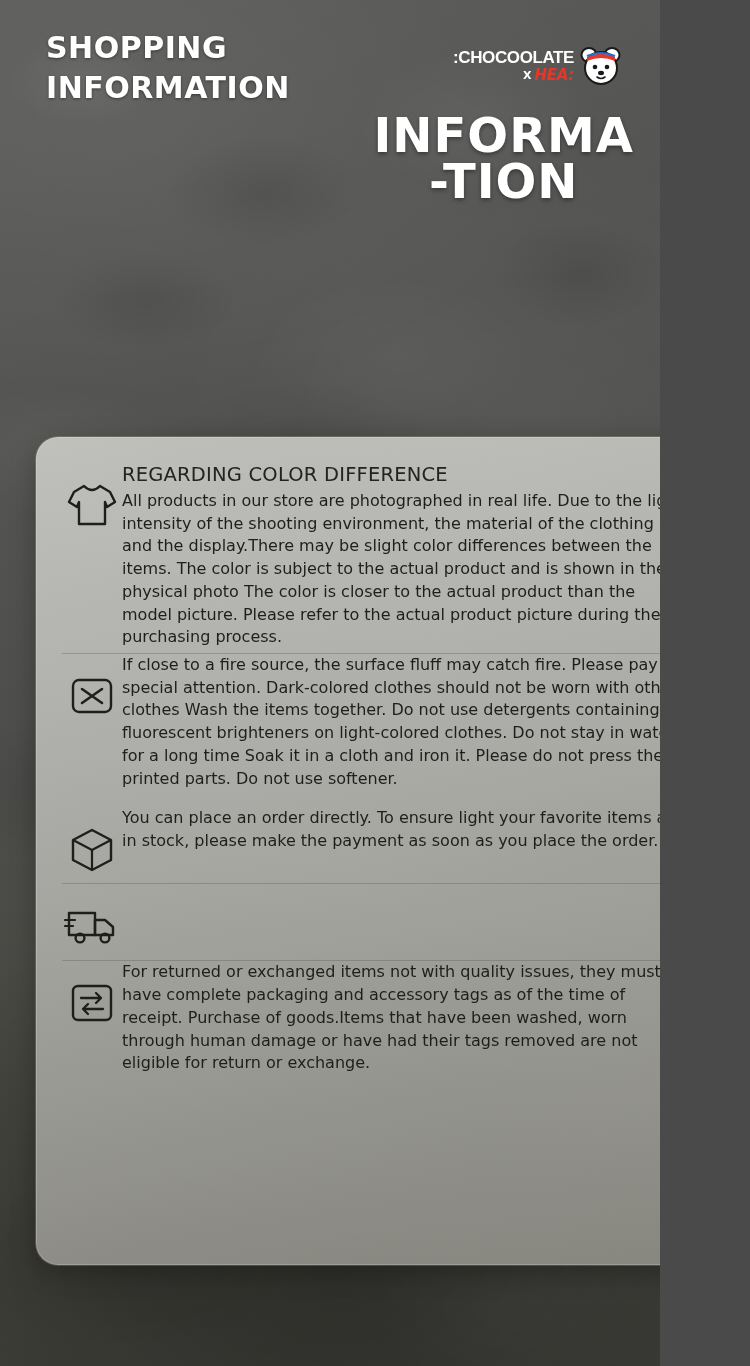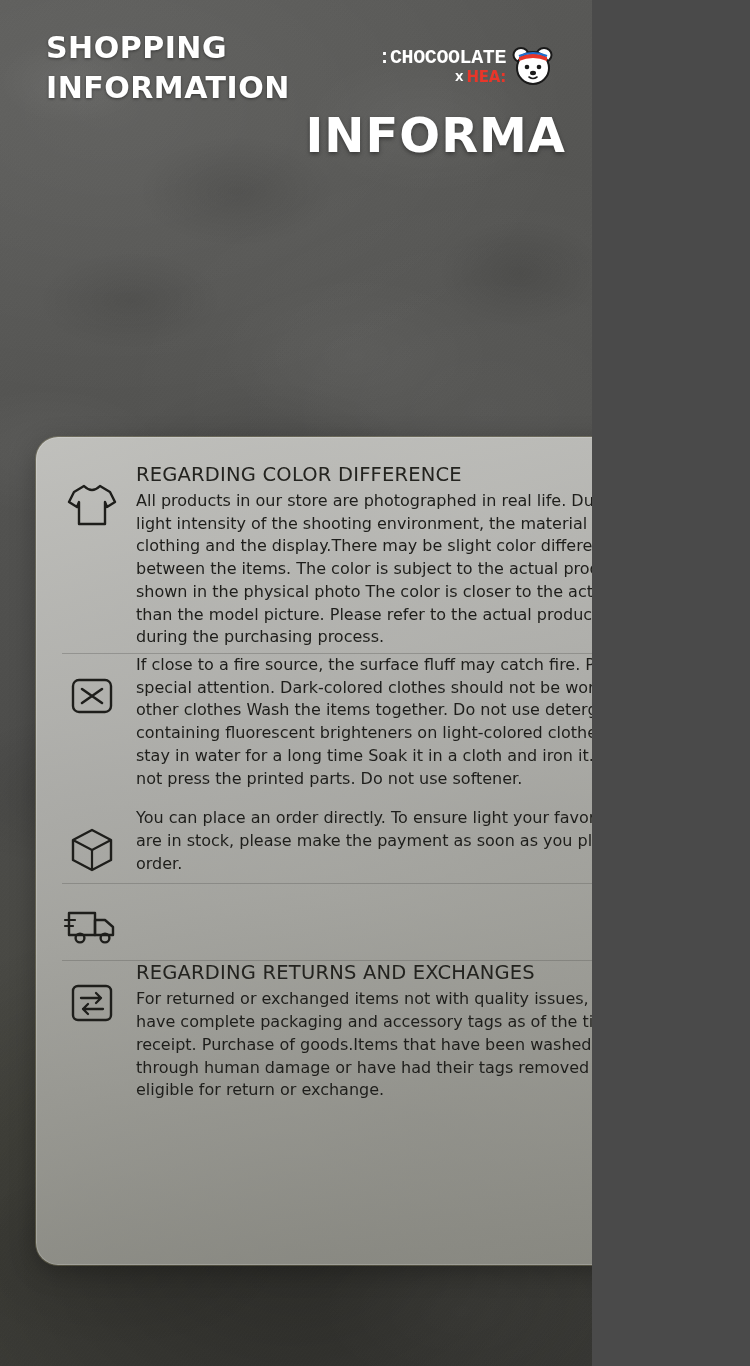--- a/index.html
+++ b/index.html
@@ -9,21 +9,21 @@
   body {
     width: 750px;
     height: 1366px;
     overflow: hidden;
     font-family: "DejaVu Sans", sans-serif;
     background: #4a4a4a;
   }
 
   .page {
     position: relative;
-    width: 592px;
+    width: 660px;
     height: 1366px;
     background:
       radial-gradient(ellipse 680px 420px at 18% 8%, rgba(255,255,255,0.055), rgba(255,255,255,0) 70%),
       radial-gradient(ellipse 520px 360px at 82% 30%, rgba(255,255,255,0.04), rgba(255,255,255,0) 72%),
       radial-gradient(ellipse 760px 520px at 50% 92%, rgba(0,0,0,0.32), rgba(0,0,0,0) 70%),
       linear-gradient(160deg, #5c5c5a 0%, #565654 22%, #4d4d4b 48%, #46463f 72%, #3e3e3a 100%);
     overflow: hidden;
   }
 
   
@@ -84,23 +84,23 @@
     display: flex;
     align-items: center;
     gap: 4px;
   }
   .brand-text {
     text-align: right;
     line-height: 1.0;
   }
   .brand-line1 {
     color: #ffffff;
-    font-family: Liberation Mono, monospace;
-    font-weight: bold;
-    font-size: 20px;
+    font-family: Liberation Sans, sans-serif;
+    font-weight: bold;
+    font-size: 17px;
     letter-spacing: -0.4px;
     white-space: nowrap;
   }
   .brand-line2 {
     display: flex;
     justify-content: flex-end;
     align-items: center;
     gap: 3px;
     margin-top: 2px;
     white-space: nowrap;
@@ -109,20 +109,21 @@
     color: #ffffff;
     font-family: "DejaVu Sans", sans-serif;
     font-weight: bold;
     font-size: 11px;
   }
   .brand-hea {
     color: #e8362a;
     font-family: "DejaVu Sans", sans-serif;
     font-weight: bold;
     font-size: 15px;
+    font-style: italic;
     letter-spacing: -0.3px;
   }
   .brand-mascot {
     width: 46px;
     height: 44px;
     position: relative;
   }
 
   
   .vert-word {
@@ -163,21 +164,21 @@
     width: 678px;
     height: 828px;
     border-radius: 22px;
     pointer-events: none;
     box-shadow: 0 0 0 1px rgba(200,190,140,0.25);
   }
 
   .section {
     display: flex;
     align-items: flex-start;
-    gap: 14px;
+    gap: 0;
     padding: 0 0 4px 0;
   }
   .section + .section-divider {
     margin: 0;
   }
   .section-divider {
     height: 1px;
     background: rgba(90,90,86,0.35);
     margin: 12px 10px 14px 10px;
   }
@@ -241,20 +242,21 @@
         <circle cx="17" cy="23" r="2.3" fill="#1a1a1a"></circle>
         <circle cx="29" cy="23" r="2.3" fill="#1a1a1a"></circle>
         <ellipse cx="23" cy="29" rx="3" ry="2.2" fill="#1a1a1a"></ellipse>
         <path d="M19 33 q4 3 8 0" fill="none" stroke="#1a1a1a" stroke-width="1.6" stroke-linecap="round"></path>
       </svg>
     </div>
   </div>
 
   <div class="vert-word">
     <span>INFORMA</span>
+    <span>-TION</span>
   </div>
 
   <div class="card">
 
     <div class="section">
       <div class="sec-icon">
         <svg width="56" height="50" viewBox="0 0 56 50" aria-hidden="true">
           <path d="M20 6 L10 12 L5 22 L13 27 L15 22 L15 44 L41 44 L41 22 L43 27 L51 22 L46 12 L36 6 Q28 14 20 6 Z" fill="none" stroke="#1e1e1b" stroke-width="2.4" stroke-linejoin="round"></path>
         </svg>
       </div>
@@ -313,20 +315,19 @@
 
     <div class="section">
       <div class="sec-icon">
         <svg width="54" height="50" viewBox="0 0 54 50" aria-hidden="true">
           <rect x="8" y="8" width="38" height="34" rx="5" fill="none" stroke="#1e1e1b" stroke-width="2.4"></rect>
           <path d="M16 20 L36 20 M36 20 L31 15 M36 20 L31 25" fill="none" stroke="#1e1e1b" stroke-width="2.3" stroke-linecap="round" stroke-linejoin="round"></path>
           <path d="M38 31 L18 31 M18 31 L23 26 M18 31 L23 36" fill="none" stroke="#1e1e1b" stroke-width="2.3" stroke-linecap="round" stroke-linejoin="round"></path>
         </svg>
       </div>
       <div class="sec-body">
-        <h3 class="sec-title">REGARDING RETURNS AND EXCHANGES</h3>
         <p class="sec-text">For returned or exchanged items not with quality issues, they must have complete packaging and accessory tags as of the time of receipt. Purchase of goods.Items that have been washed, worn through human damage or have had their tags removed are not eligible for return or exchange.</p>
       </div>
     </div>
 
   </div>
   <div class="card-glow"></div>
 </div>
 
 </body></html>

